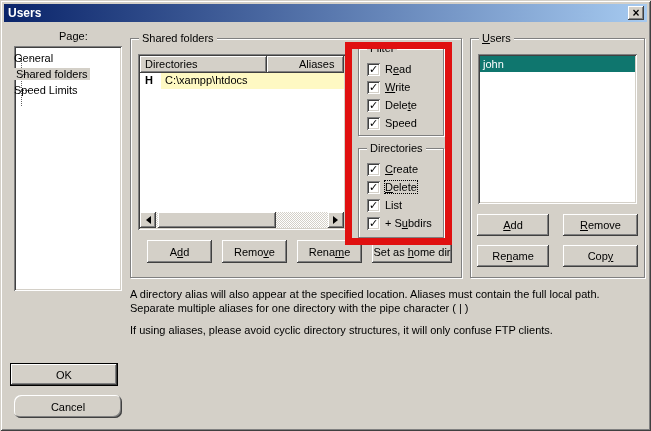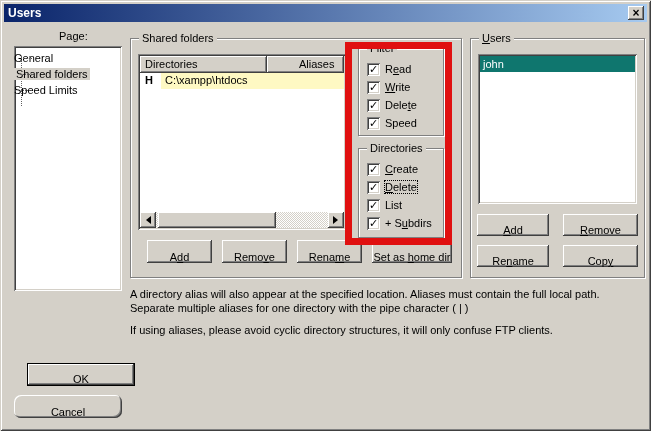--- a/index.html
+++ b/index.html
@@ -33,21 +33,21 @@
     background: #FFFFFF;
     box-shadow: inset 1px 1px 0 #808080, inset -1px -1px 0 #FFFFFF,
                 inset 2px 2px 0 #404040, inset -2px -2px 0 #D4D0C8;
   }
   .close-btn {
     position: absolute; right: 3px; top: 2px; width: 16px; height: 14px;
     display: flex; align-items: center; justify-content: center;
     font-weight: bold; font-size: 12px; line-height: 1; cursor: default;
   }
   .btn {
-    position: absolute; display: flex; align-items: flex-end; justify-content: center;
+    position: absolute; display: flex; align-items: center; justify-content: center;
     font-size: 11px; cursor: default;
   }
   .default-btn { border: 1px solid #000; }
   .groupbox {
     position: absolute; border: 1px solid #808080;
     box-shadow: 1px 1px 0 #FFFFFF, inset 1px 1px 0 #FFFFFF;
   }
   .legend {
     position: absolute; top: -7px; left: 8px;
     background: #D4D0C8; padding: 0 3px; white-space: nowrap;
@@ -250,21 +250,21 @@
   </div>
   <div class="btn raised" style="left:563px;top:245px;width:75px;height:22px;">
     <span>Cop<u>y</u></span>
   </div>
 
   <div class="info">
     <p>A directory alias will also appear at the specified location. Aliases must contain the full local path. Separate multiple aliases for one directory with the pipe character ( | )</p>
     <p>If using aliases, please avoid cyclic directory structures, it will only confuse FTP clients.</p>
   </div>
 
-  <div class="btn raised default-btn" style="left:27px;top:363px;width:108px;height:23px;">
+  <div class="btn raised default-btn" style="left:10px;top:363px;width:108px;height:23px;">
     <span>OK</span>
   </div>
   <div class="btn raised" style="left:14px;top:395px;width:108px;height:23px;border-radius:7px;">
     <span>Cancel</span>
   </div>
 
   <div class="annotation"></div>
 
 </div>
 

